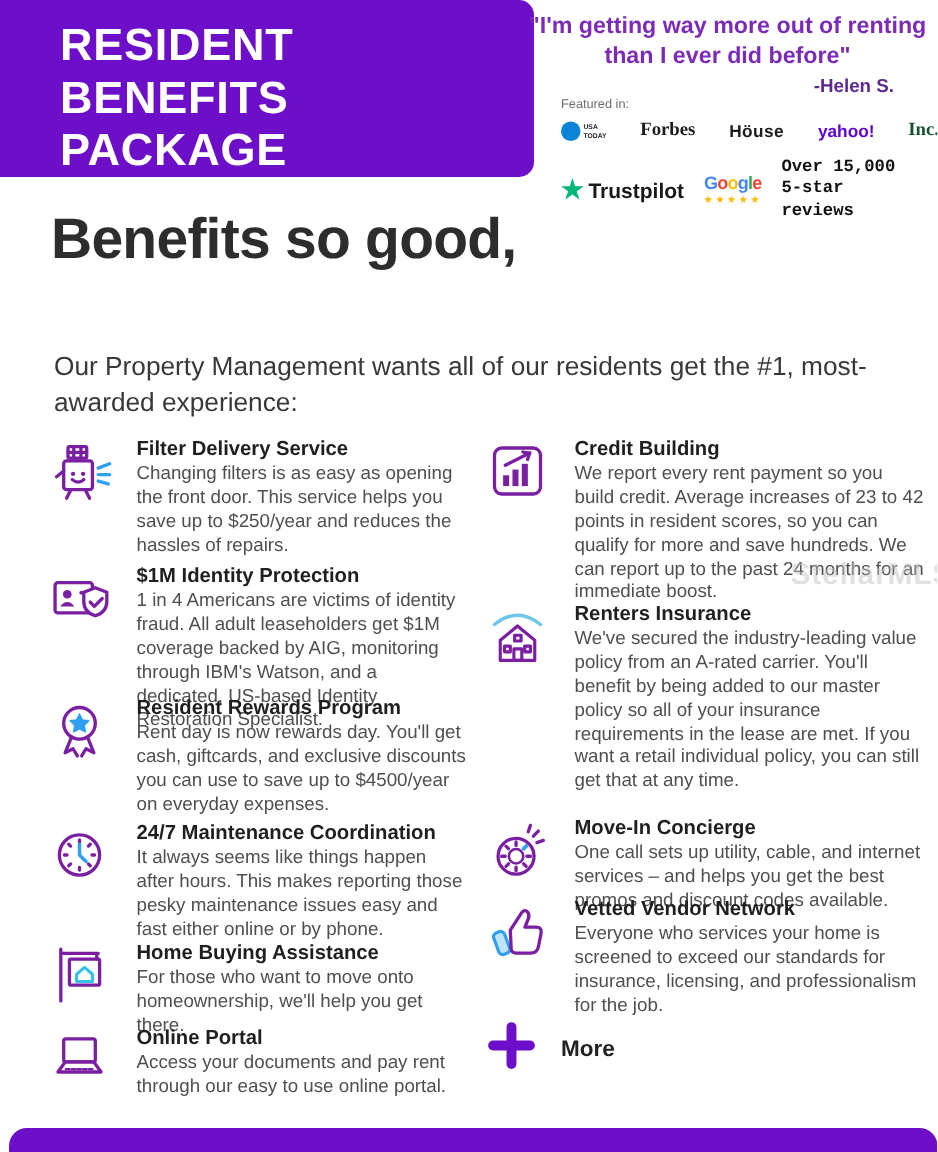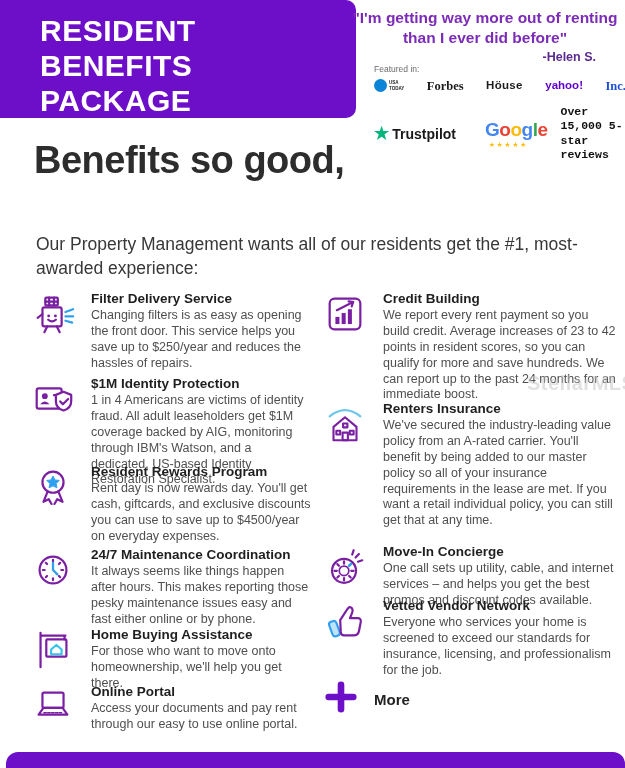--- a/index.html
+++ b/index.html
@@ -12,33 +12,33 @@
   .header .hline{font-size:30px;line-height:35px;font-weight:800;letter-spacing:.5px;}
 
   
   .quote-wrap{position:absolute;left:352px;top:8px;width:266px;}
   .quote{text-align:center;color:#7c2bb8;font-weight:bold;font-size:15.5px;line-height:1.28;}
   .attr{text-align:right;padding-right:22px;color:#5c2a8e;font-weight:bold;font-size:12.5px;margin-top:2px;}
 
   
   .featured{position:absolute;left:374px;top:64px;width:252px;}
   .featured-label{font-size:8.5px;color:#6b6b6b;}
-  .logo-row{display:flex;align-items:flex-start;justify-content:space-between;margin-top:5px;}
+  .logo-row{display:flex;align-items:flex-end;justify-content:space-between;margin-top:5px;}
   .usat{display:flex;align-items:center;gap:2px;}
   .usat-circle{width:13px;height:13px;border-radius:50%;background:#0a84d6;}
   .usat-text{font-size:4.5px;font-weight:bold;color:#222;line-height:1.15;}
   .forbes{font-family:"Liberation Serif",serif;font-weight:bold;font-size:12.5px;color:#1c1c1c;}
   .house{font-weight:800;font-size:11.5px;color:#1c1c1c;letter-spacing:.3px;}
   .yahoo{font-weight:800;font-size:11.5px;color:#5f01d1;}
-  .inc{font-family:"Liberation Serif",serif;font-weight:bold;font-size:12.5px;color:#1d4ed8;}
+  .inc{font-family:"Liberation Serif",serif;font-weight:bold;font-size:12.5px;color:#14532d;}
   .trust-row{display:flex;align-items:center;margin-top:11px;gap:13px;}
   .trustpilot{display:flex;align-items:center;gap:3px;font-size:14px;color:#191919;font-weight:600;}
   .tp-star{color:#00B67A;font-size:17px;line-height:1;}
   .google{display:flex;flex-direction:column;align-items:center;line-height:1;}
-  .google-text{font-size:19px;font-weight:bold;letter-spacing:-.5px;margin-left:16px;}
+  .google-text{font-size:12px;font-weight:bold;letter-spacing:-.5px;}
   .google-stars{font-size:7px;color:#FBBC05;letter-spacing:1.5px;margin-top:2px;}
   .reviews{font-size:11.5px;font-weight:bold;color:#111;width:94px;line-height:1.25;font-family:Liberation Mono, monospace;}
 
   
   .headline{position:absolute;left:34px;top:139px;font-size:38px;font-weight:800;color:#2d2d2d;
             line-height:1.15;letter-spacing:-.5px;}
   .intro{position:absolute;left:36px;top:233px;width:552px;font-size:17.5px;color:#383838;line-height:1.35;}
 
   
   .benefit{position:absolute;display:flex;gap:15px;}

